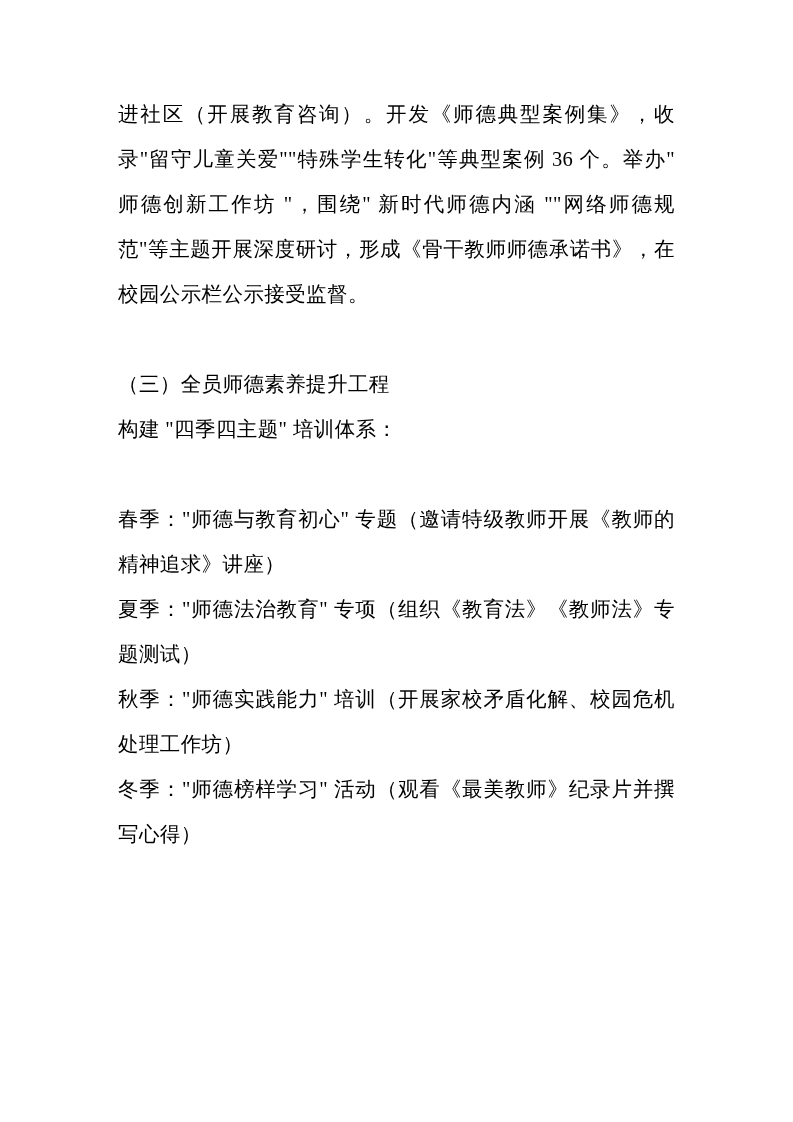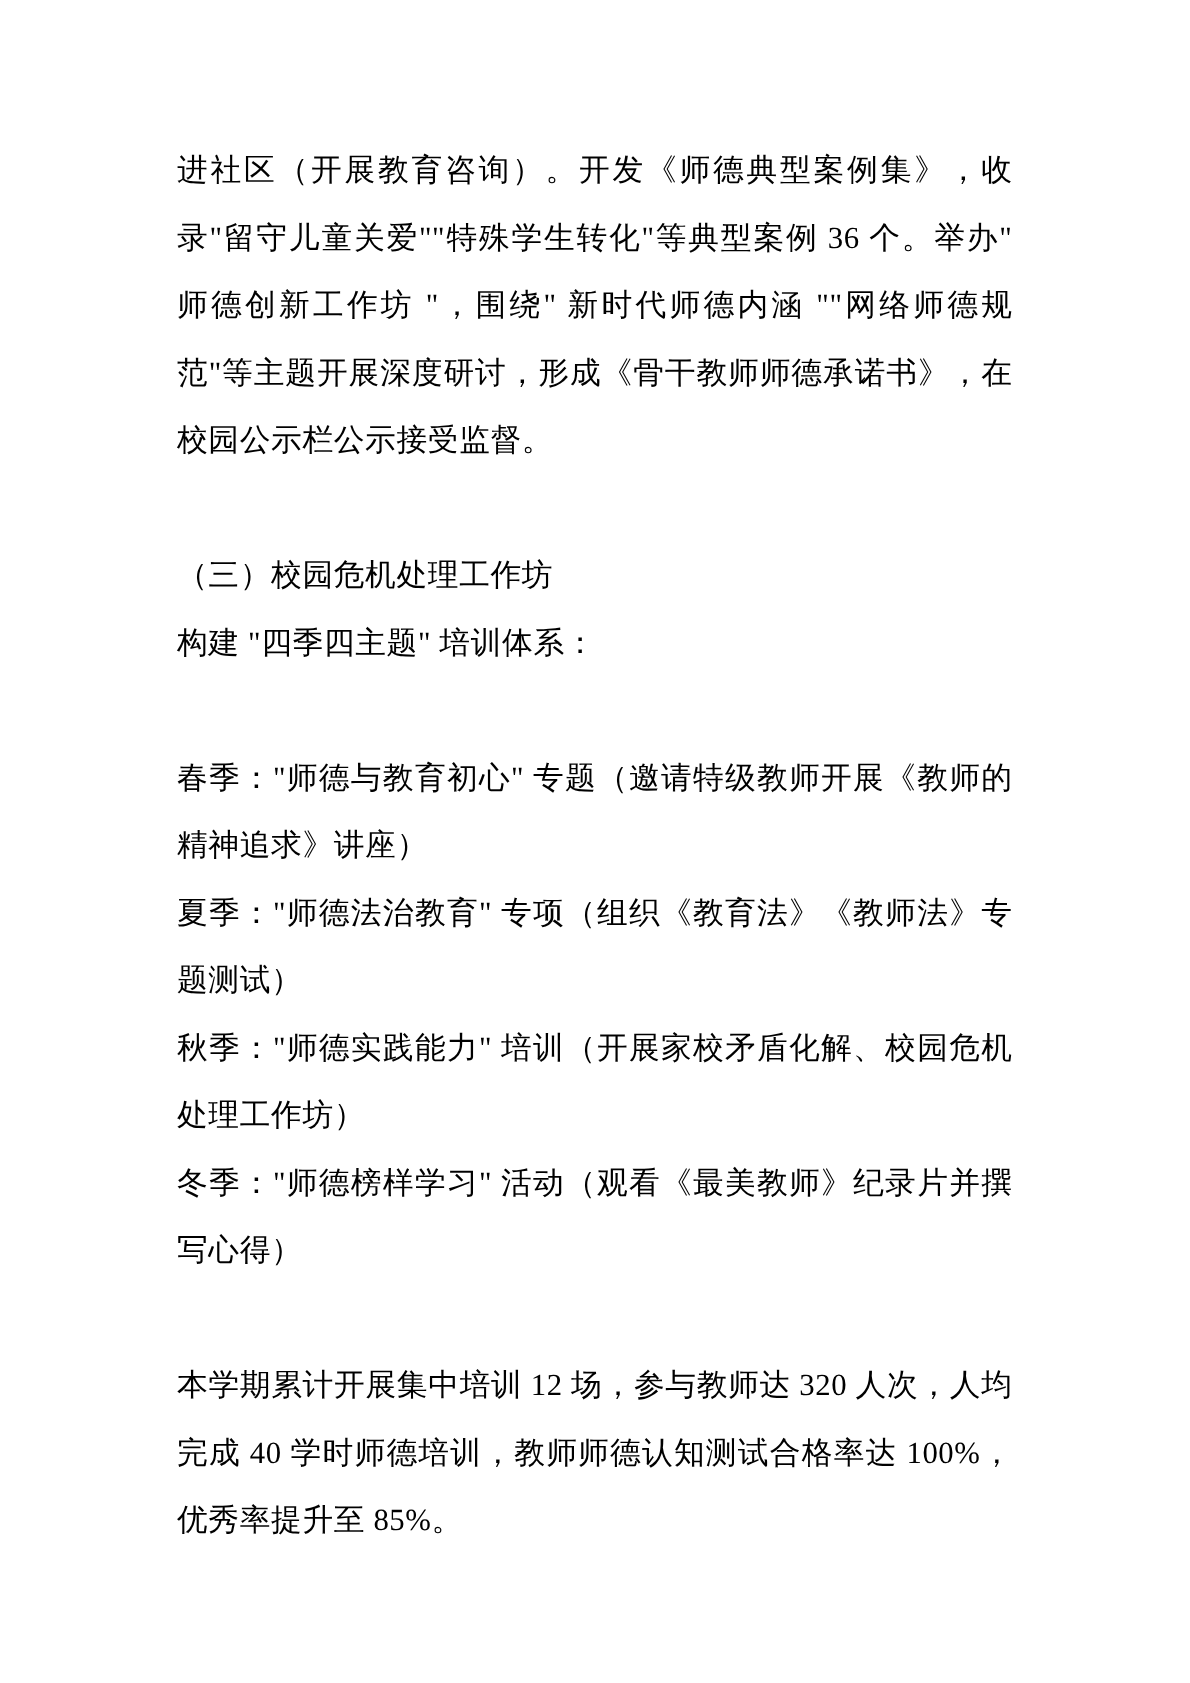--- a/index.html
+++ b/index.html
@@ -44,23 +44,22 @@
     word-break: break-all;
   }
 </style>
 </head>
 <body>
 
 <div class="page">
   <div class="doc-body">
     <p class="para">进社区（开展教育咨询）。开发《师德典型案例集》，收录"留守儿童关爱""特殊学生转化"等典型案例 36 个。举办" 师德创新工作坊 "，围绕" 新时代师德内涵 ""网络师德规范"等主题开展深度研讨，形成《骨干教师师德承诺书》，在校园公示栏公示接受监督。</p>
     <p class="blank"></p>
-    <p class="para">（三）校园危机处理工作坊</p>
+    <p class="para">（三）全员师德素养提升工程</p>
     <p class="para">构建 "四季四主题" 培训体系：</p>
     <p class="blank"></p>
     <p class="para">春季："师德与教育初心" 专题（邀请特级教师开展《教师的精神追求》讲座）</p>
     <p class="para">夏季："师德法治教育" 专项（组织《教育法》《教师法》专题测试）</p>
     <p class="para">秋季："师德实践能力" 培训（开展家校矛盾化解、校园危机处理工作坊）</p>
     <p class="para">冬季："师德榜样学习" 活动（观看《最美教师》纪录片并撰写心得）</p>
     <p class="blank"></p>
-    <p class="para">本学期累计开展集中培训 12 场，参与教师达 320 人次，人均完成 40 学时师德培训，教师师德认知测试合格率达 100%，优秀率提升至 85%。</p>
   </div>
 </div>
 
 </body></html>

